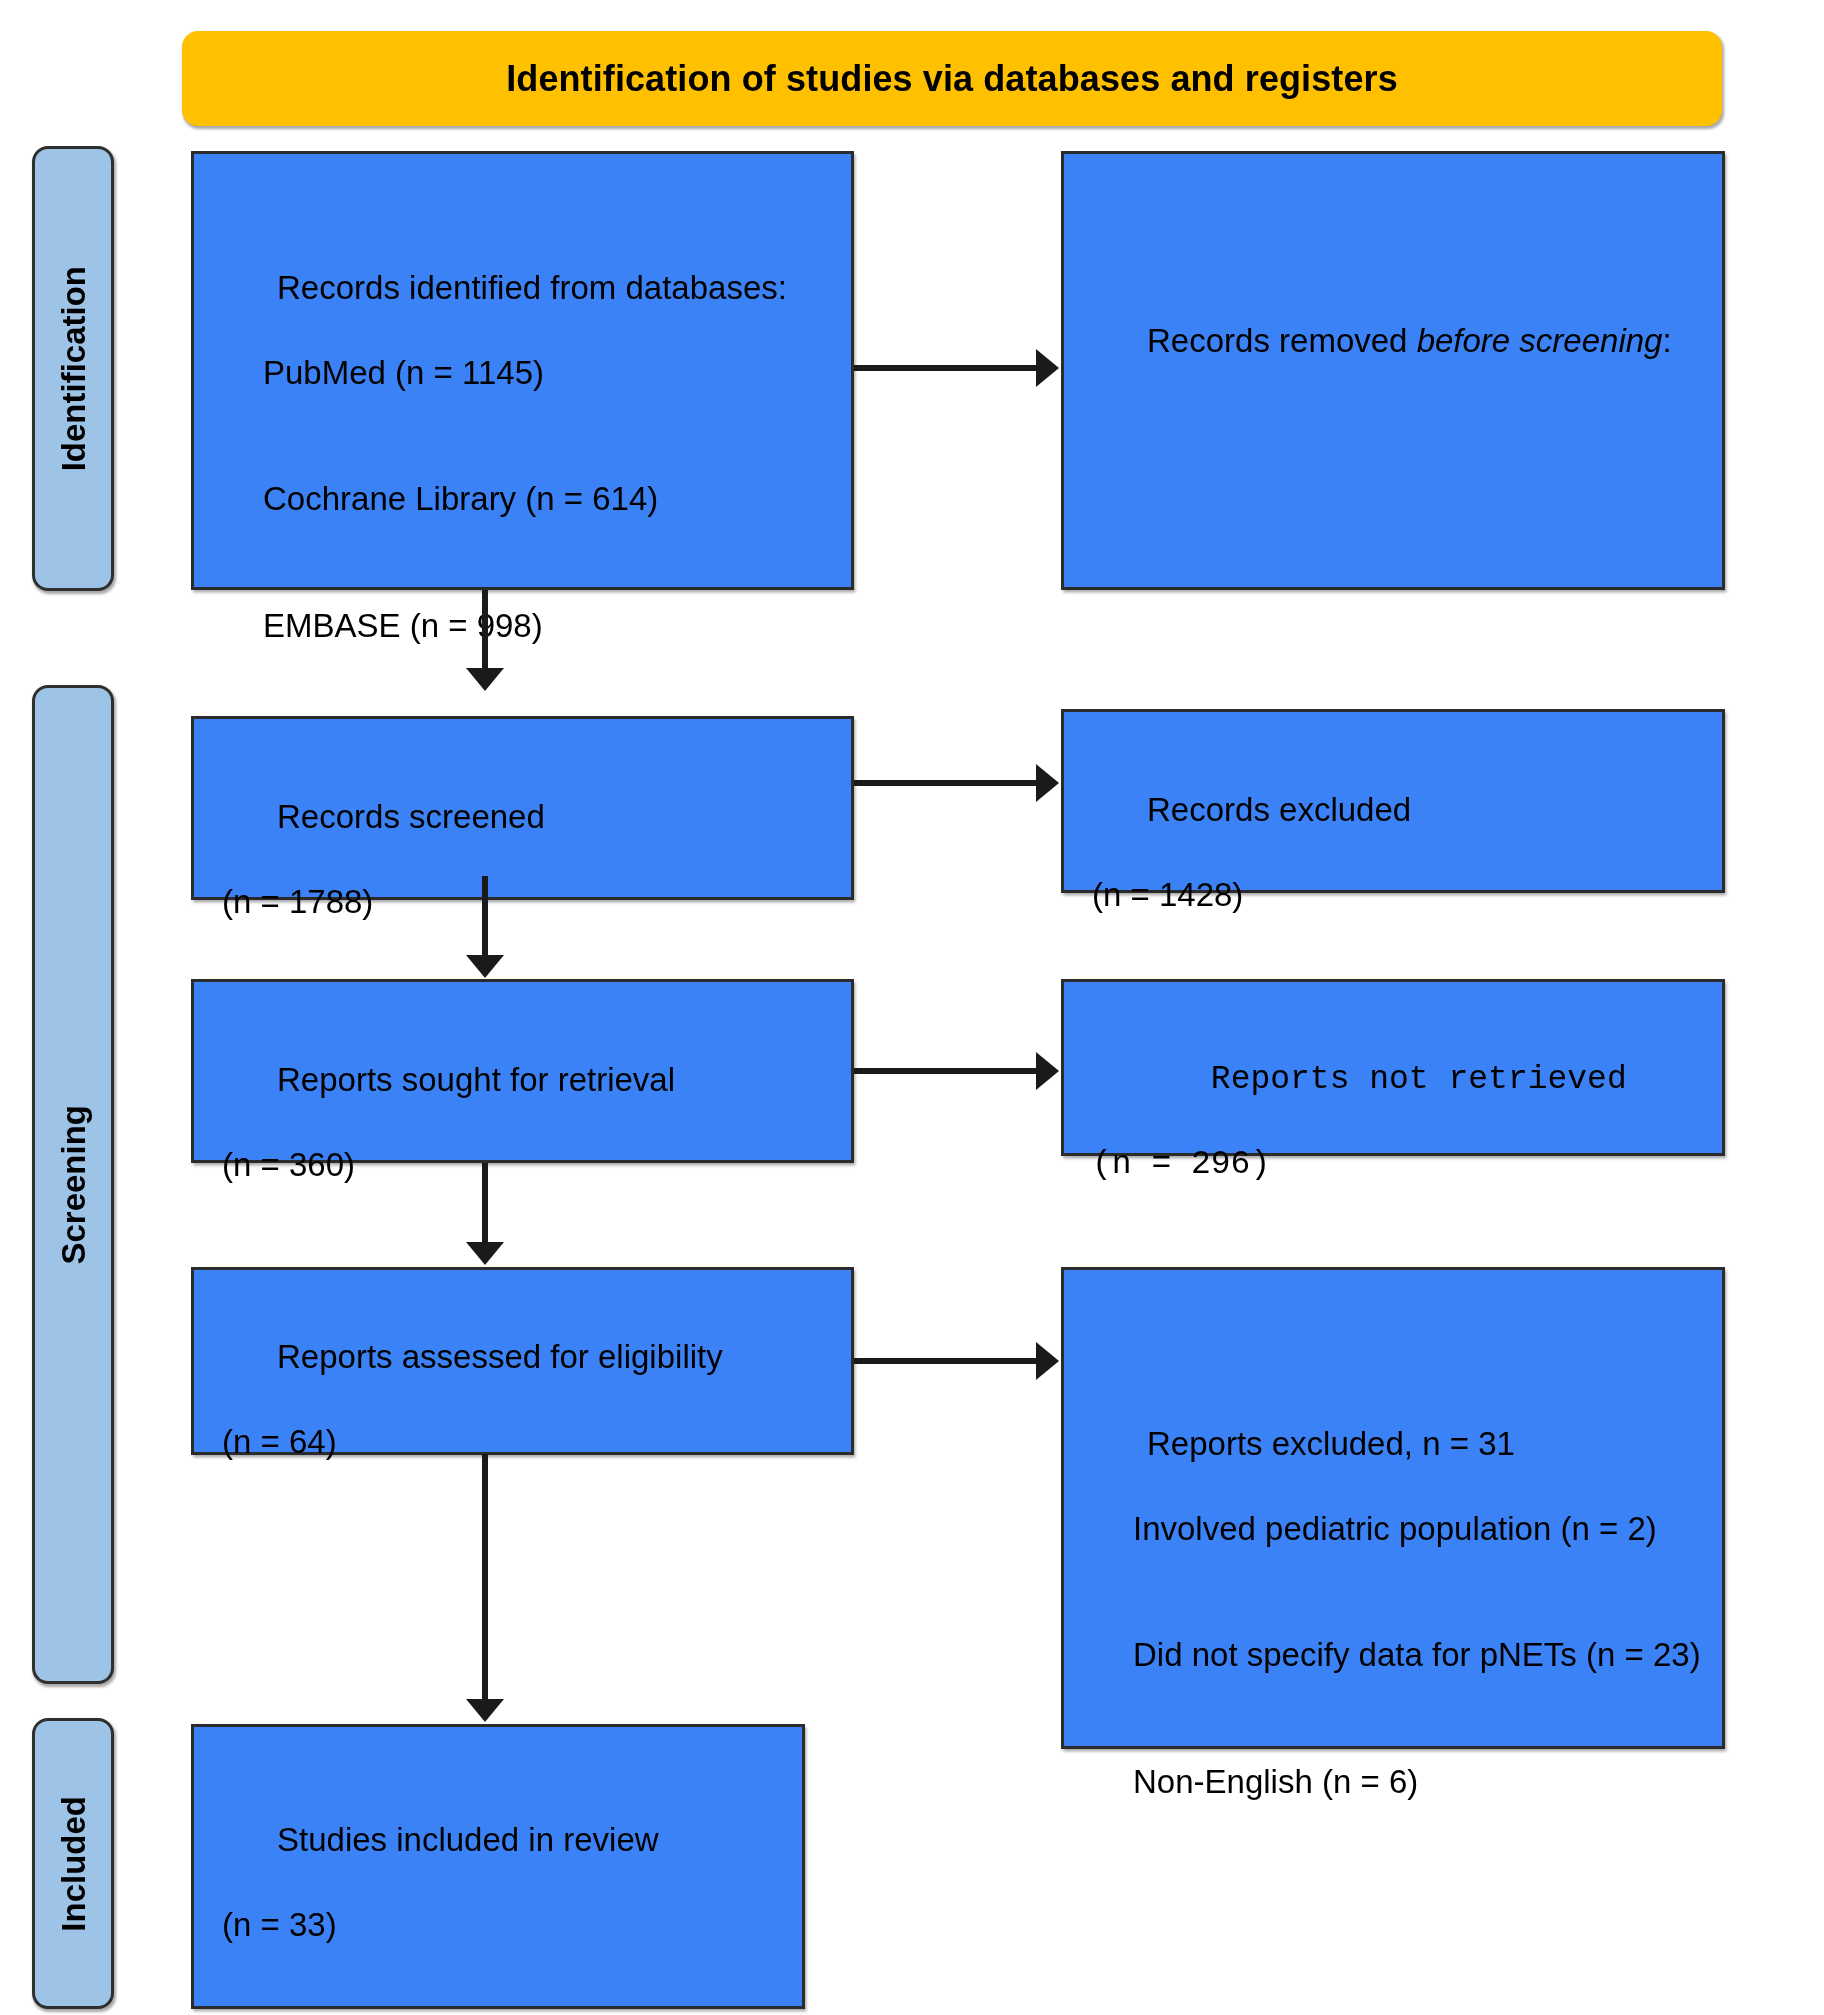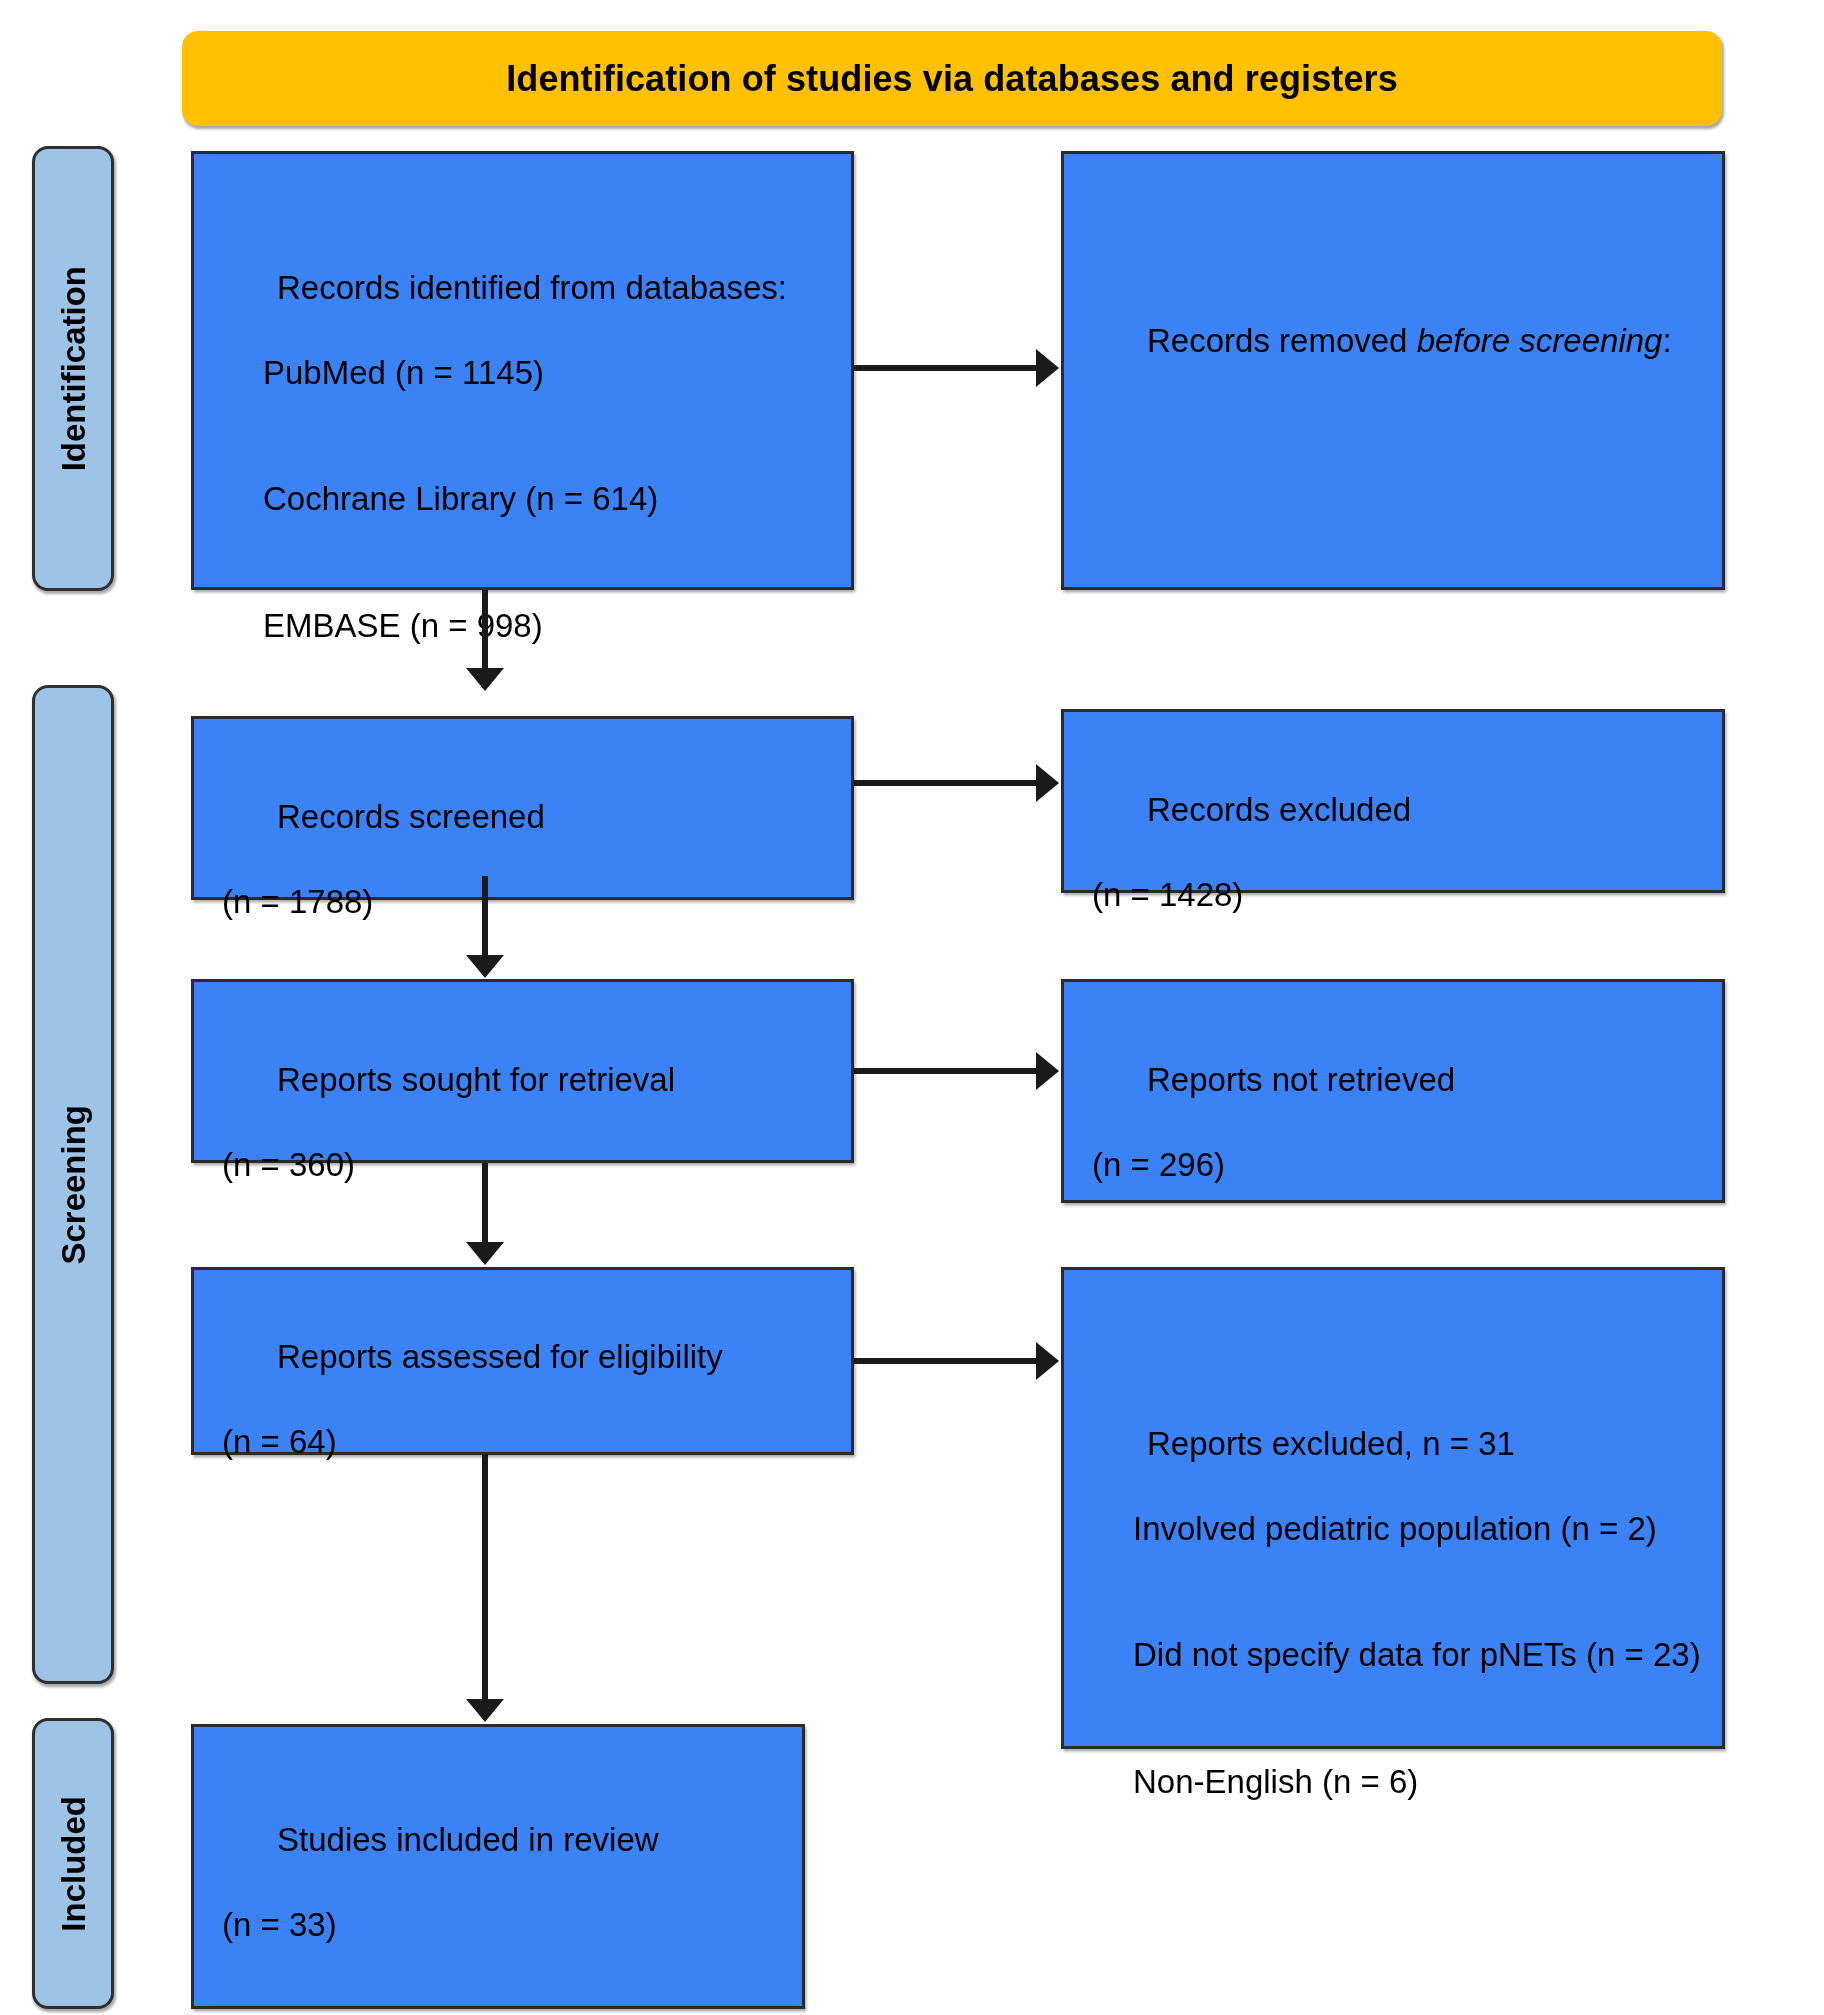--- a/index.html
+++ b/index.html
@@ -90,21 +90,21 @@
   }
   .box-text .indent { padding-left: 41px; display: block; }
   .box-text em      { font-style: italic; text-align: right; }
 
   
   #box-identified       { left: 191px;  top: 151px;  width: 663px;  height: 439px; }
   #box-removed          { left: 1061px; top: 151px;  width: 664px;  height: 439px; }
   #box-screened         { left: 191px;  top: 692px;  width: 663px;  height: 184px; margin-top: 24px; }
   #box-excluded-screen  { left: 1061px; top: 692px;  width: 664px;  height: 184px; margin-top: 17px; }
   #box-sought           { left: 191px;  top: 979px; width: 663px;  height: 184px; }
-  #box-not-retrieved    { left: 1061px; top: 979px; width: 664px;  height: 224px; }
+  #box-not-retrieved    { left: 1061px; top: 979px; width: 664px;  height: 177px; font-family: Liberation Mono, monospace; }
   #box-eligibility      { left: 191px;  top: 1267px; width: 663px;  height: 188px; }
   #box-reports-excluded { left: 1061px; top: 1267px; width: 664px;  height: 482px; }
   #box-included         { left: 191px;  top: 1724px; width: 614px;  height: 285px; }
 
   
   #box-identified       .box-text { top: 71px; }
   #box-removed          .box-text { top: 124px; }
   #box-screened         .box-text { top: 35px; }
   #box-excluded-screen  .box-text { top: 35px; }
   #box-sought           .box-text { top: 35px; }

